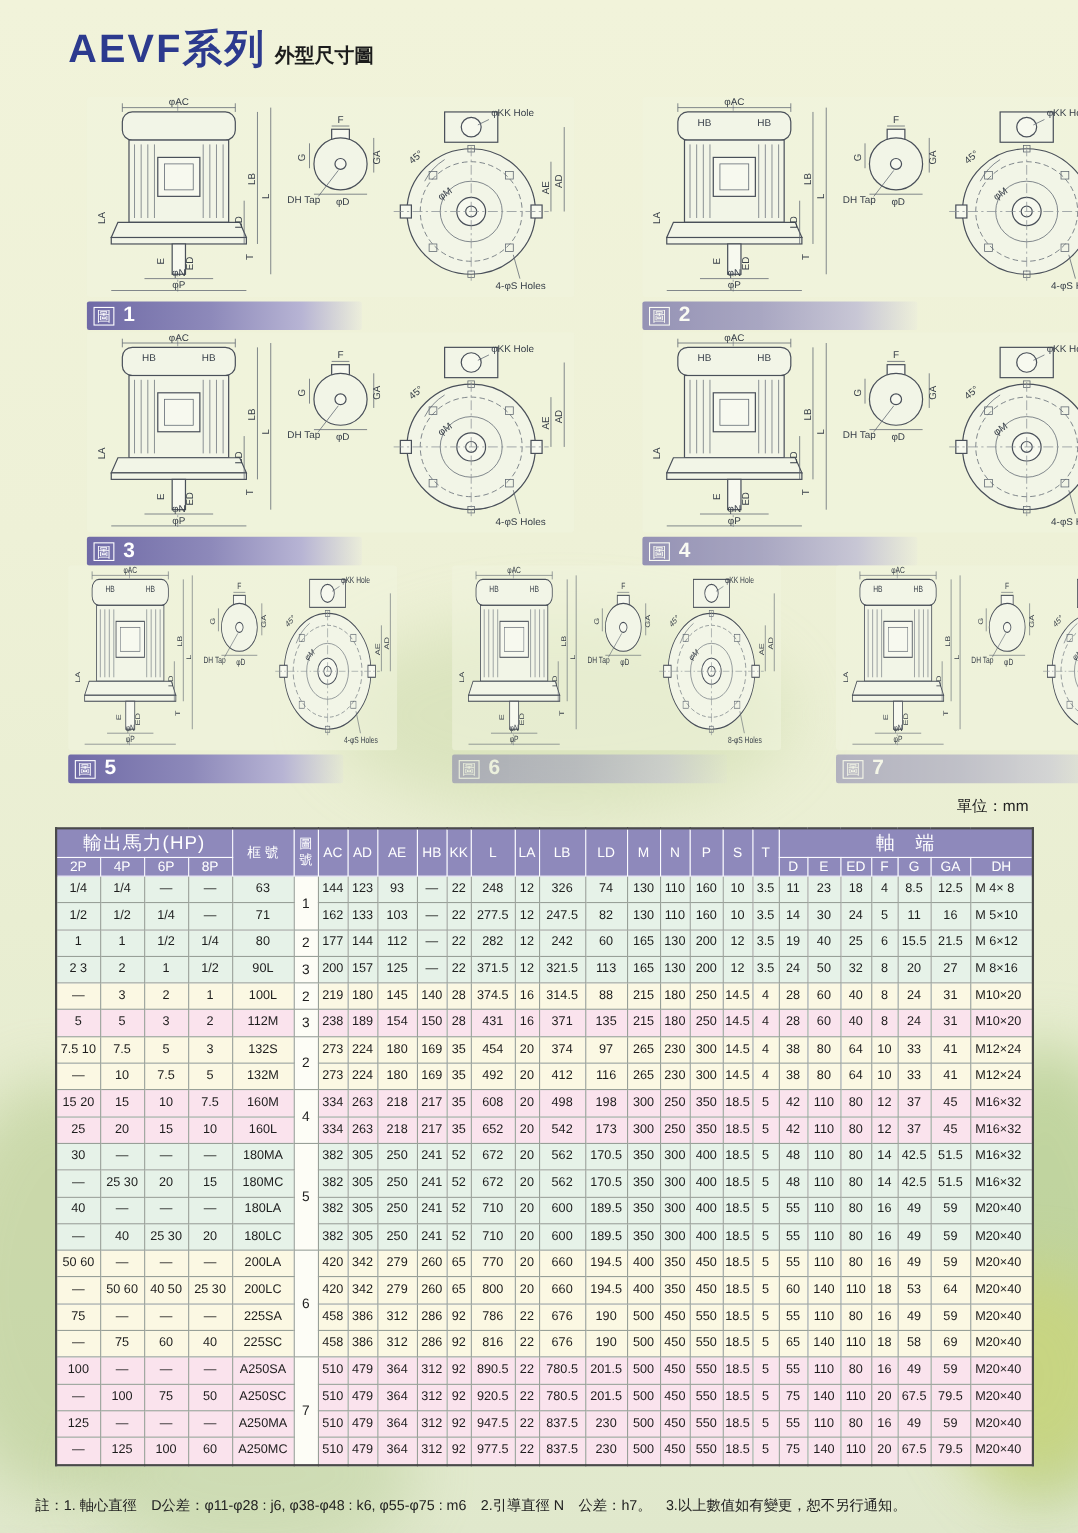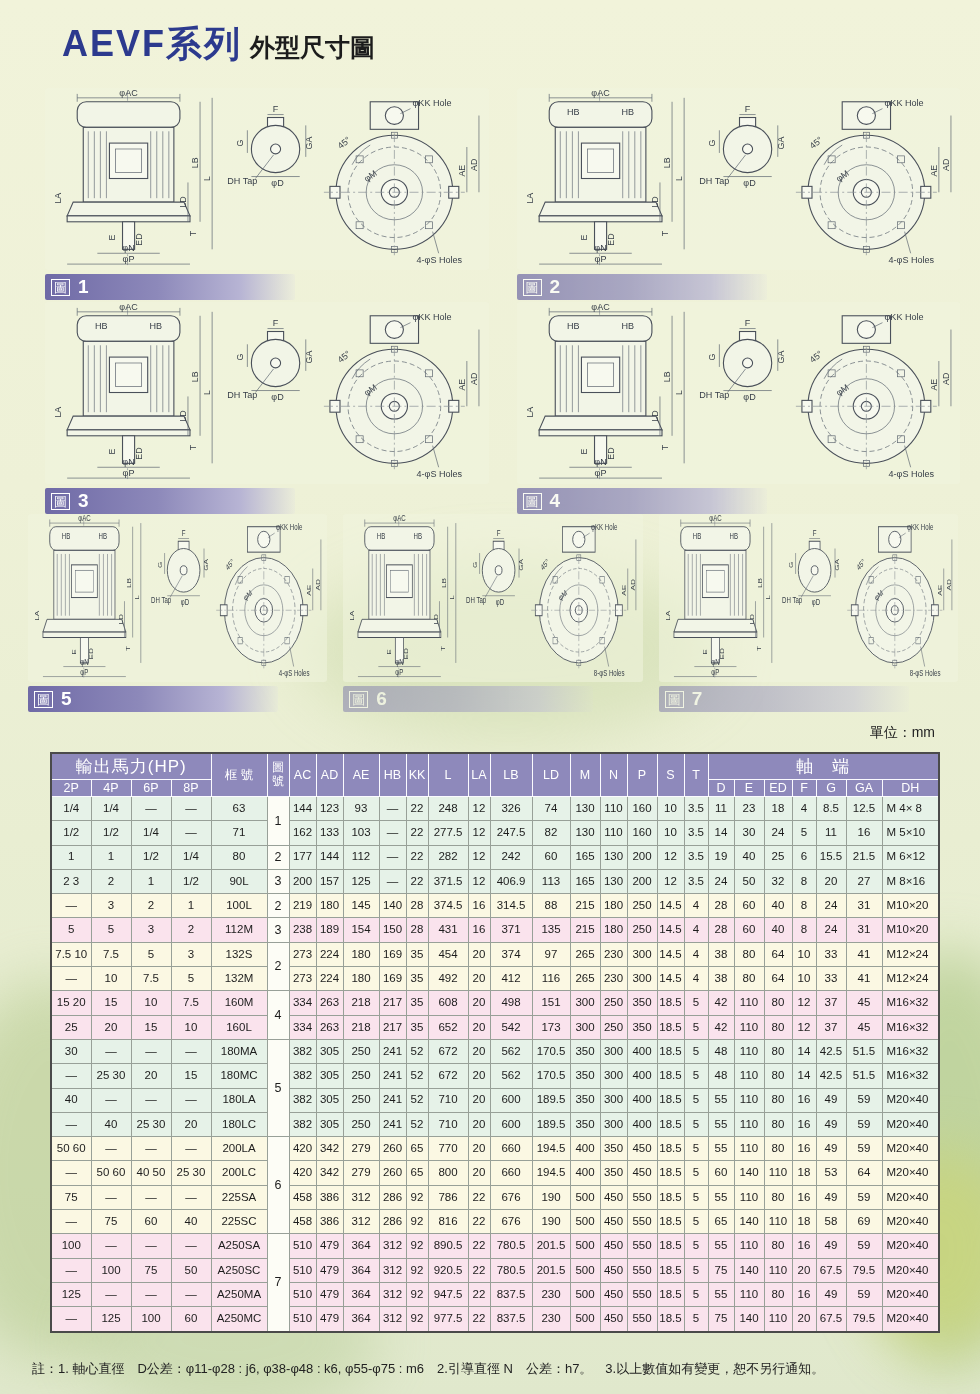--- a/index.html
+++ b/index.html
@@ -10,27 +10,27 @@
   }
   .blob{position:absolute;border-radius:50%;filter:blur(28px);pointer-events:none;}
   .blob.b1{left:-60px;top:980px;width:220px;height:380px;background:#aac27e;opacity:.45;}
   .blob.b2{right:-70px;top:950px;width:200px;height:420px;background:#9cbd6f;opacity:.5;}
   .blob.b3{right:-40px;top:1150px;width:160px;height:200px;background:#d8d84e;opacity:.35;}
   .blob.b4{left:300px;top:560px;width:420px;height:180px;background:#bccf96;opacity:.35;}
   .blob.b5{left:80px;top:1260px;width:300px;height:160px;background:#a3bf7c;opacity:.3;}
 
   .page-title{position:absolute;left:62px;top:20px;white-space:nowrap;}
   .title-series{font-size:36px;font-weight:bold;color:#2c3a8e;letter-spacing:2px;margin-top:18px;}
-  .title-suffix{font-size:25px;font-weight:bold;color:#1c1c1c;margin-left:8px;}
+  .title-suffix{font-size:18px;font-weight:bold;color:#1c1c1c;margin-left:8px;}
 
   .figrow{position:absolute;display:grid;}
   #figrow-1{left:45px;top:88px;width:915px;grid-template-columns:1fr 1fr;gap:28px;}
   #figrow-2{left:45px;top:302px;width:915px;grid-template-columns:1fr 1fr;gap:28px;}
   #figrow-3{left:28px;top:514px;width:930px;grid-template-columns:1fr 1fr 1fr;gap:16px;}
-  .panel{position:relative;}
+  .panel{position:relative;margin-left:34px;}
   .fig-slot{background:rgba(240,244,222,.55);border-radius:3px;}
   .fig-slot svg{display:block;}
   #figrow-1 .fig-slot svg,#figrow-2 .fig-slot svg{width:443px;height:182px;}
   #figrow-3 .fig-slot svg{width:299px;height:168px;}
   .fig-bar{
     margin-top:4px;height:26px;width:250px;display:flex;align-items:center;
     background:linear-gradient(90deg,#6f6aa6 0%,#8d89ba 45%,#b7b4d4 78%,rgba(216,214,232,.15) 100%);
     border-radius:2px;padding-left:6px;box-sizing:border-box;
   }
   .panel.soft .fig-bar{opacity:.7;}
@@ -897,21 +897,21 @@
         <td>1/2</td>
         <td>90L</td>
         <td rowspan="1" class="figcell">3</td>
         <td>200</td>
         <td>157</td>
         <td>125</td>
         <td>—</td>
         <td>22</td>
         <td>371.5</td>
         <td>12</td>
-        <td>406.9</td>
+        <td>321.5</td>
         <td>113</td>
         <td>165</td>
         <td>130</td>
         <td>200</td>
         <td>12</td>
         <td>3.5</td>
         <td class="">24</td>
         <td class="">50</td>
         <td class="">32</td>
         <td class="">8</td>
@@ -1042,21 +1042,21 @@
         <td>160M</td>
         <td rowspan="2" class="figcell">4</td>
         <td>334</td>
         <td>263</td>
         <td>218</td>
         <td>217</td>
         <td>35</td>
         <td>608</td>
         <td>20</td>
         <td>498</td>
-        <td>151</td>
+        <td>198</td>
         <td>300</td>
         <td>250</td>
         <td>350</td>
         <td>18.5</td>
         <td>5</td>
         <td class="">42</td>
         <td class="">110</td>
         <td class="">80</td>
         <td class="">12</td>
         <td class="">37</td>

